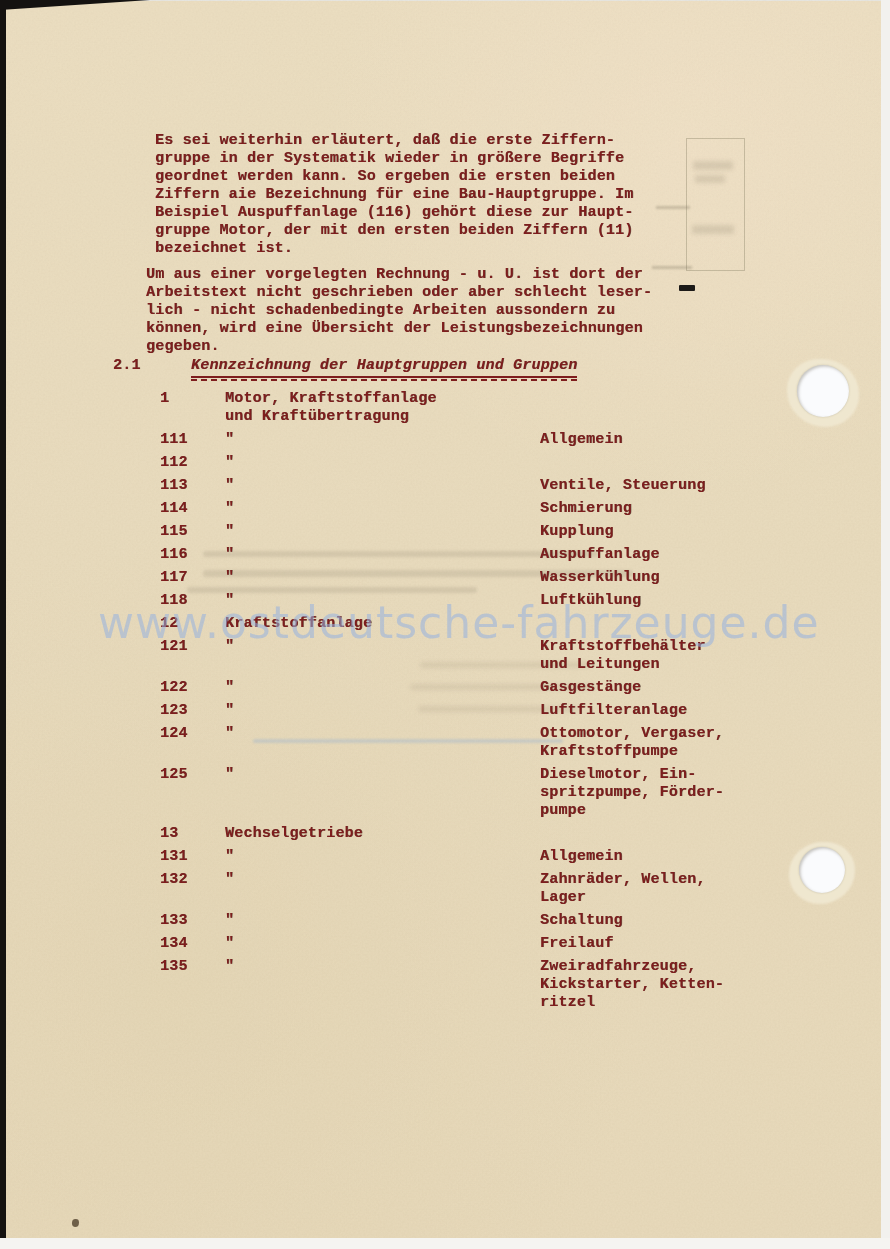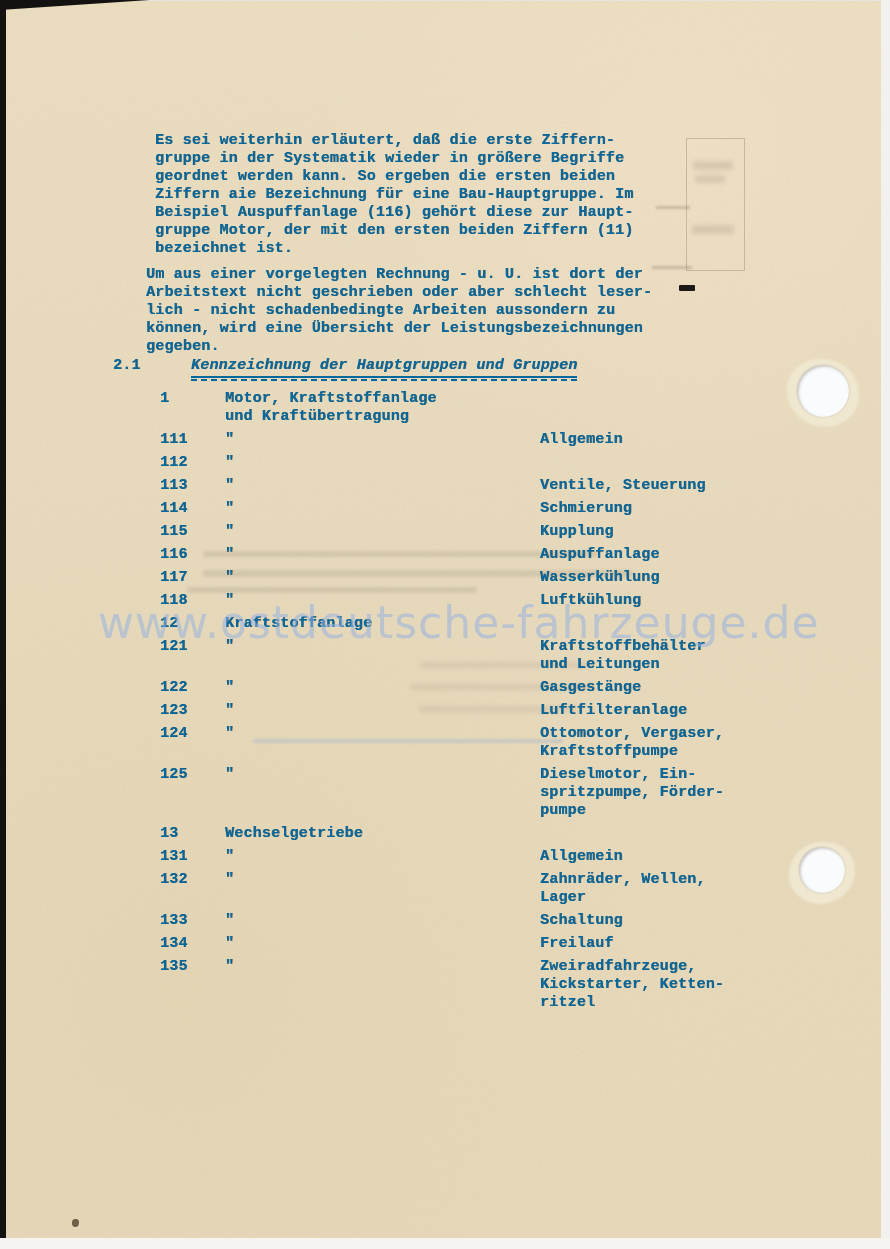--- a/index.html
+++ b/index.html
@@ -29,21 +29,21 @@
   .streak{background:rgba(125,115,92,.17);filter:blur(1.5px);border-radius:3px;}
   .streak-blue{background:rgba(145,175,215,.33);filter:blur(1px);border-radius:2px;}
   .bleed-smudge{background:rgba(120,110,88,.12);filter:blur(2px);border-radius:3px;}
   .bleed-rect{border:1px solid rgba(135,125,100,.38);filter:blur(.4px);}
   .bleed-rect .inner{position:absolute;background:rgba(120,110,88,.18);filter:blur(2px);border-radius:2px;}
   .faint-line{background:rgba(120,110,90,.3);filter:blur(1px);}
   .black-dash{background:#1c1a18;border-radius:1px;}
   .brown-dot{background:#53422e;border-radius:50% 45% 55% 50%;opacity:.8;}
 
   
-  .text-layer{position:absolute;inset:0;z-index:10;color:#0369a1;font-weight:700;
+  .text-layer{position:absolute;inset:0;z-index:10;color:#7f1d1d;font-weight:700;
     font-size:15px;line-height:18px;letter-spacing:.2px;
     text-shadow:.4px .4px .5px rgba(50,44,34,.65);}
   .para{position:absolute;white-space:pre-line;}
   .heading{position:absolute;display:flex;}
   .heading .num{width:42px;}
   .heading .title{position:relative;border-bottom:2px solid currentColor;padding-bottom:1px;font-style:italic;}
   .heading .title::after{content:"";position:absolute;left:0;right:0;bottom:-5px;
     border-bottom:2px dashed currentColor;}
   .grouplist{position:absolute;left:0;top:390px;right:40px;}
   .row{display:grid;grid-template-columns:65px 315px 1fr;margin-left:160px;margin-bottom:5px;}

